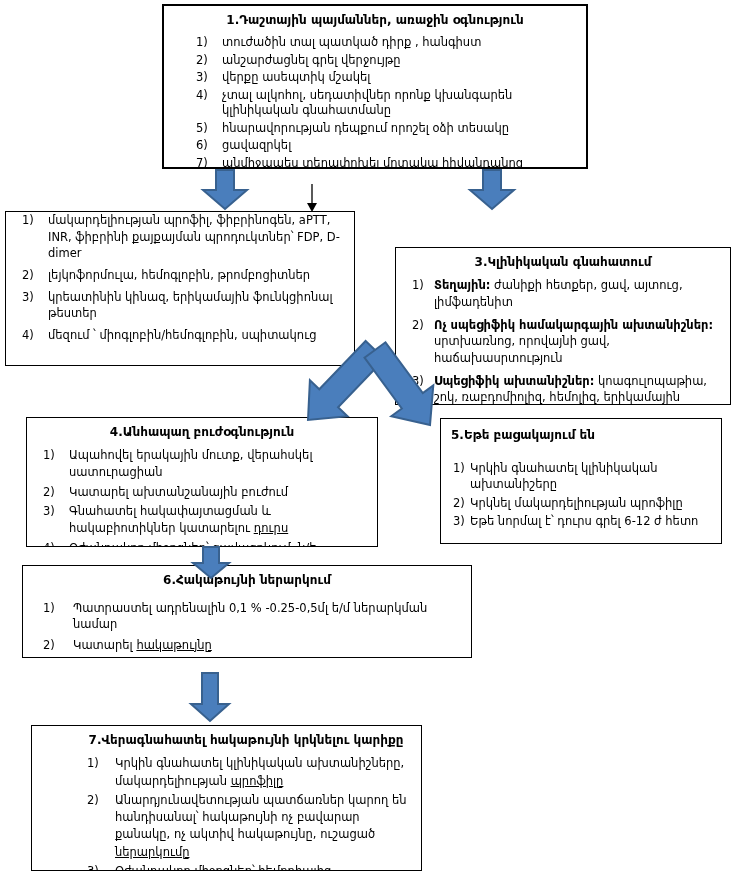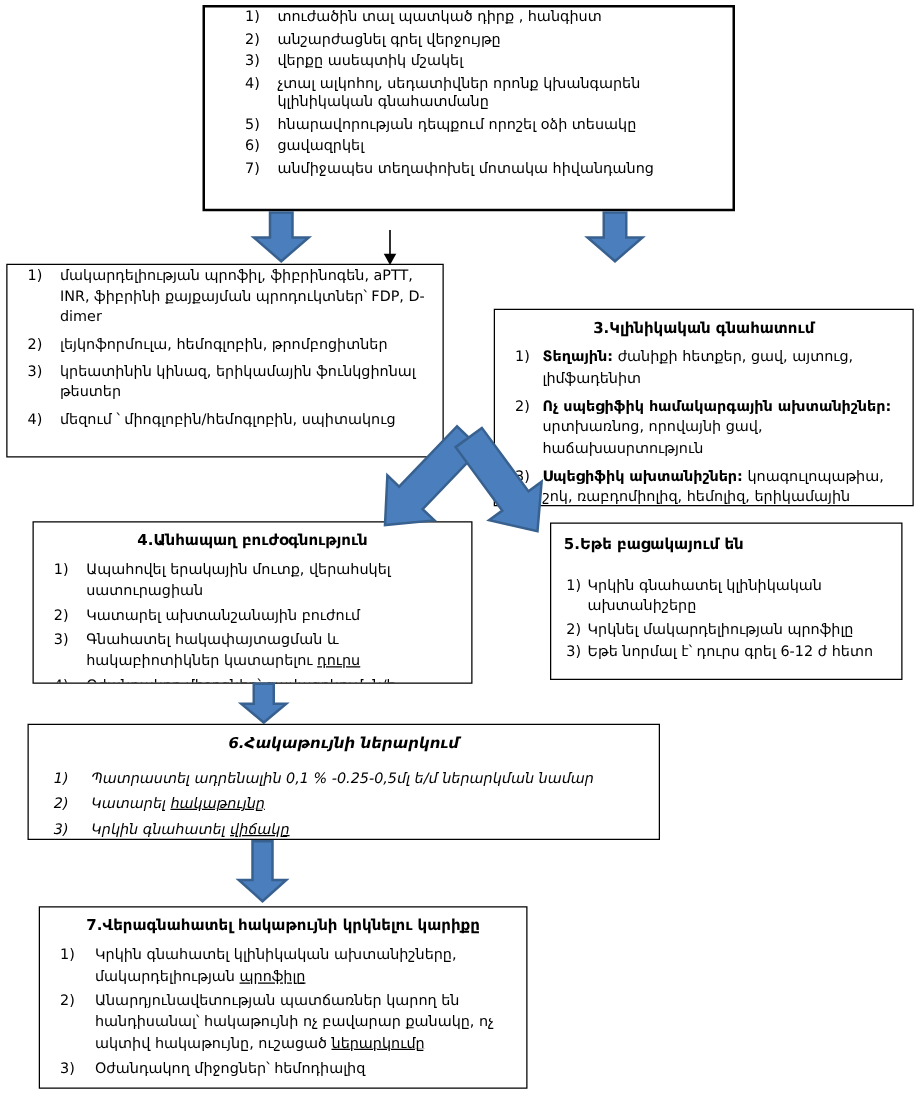--- a/index.html
+++ b/index.html
@@ -33,38 +33,39 @@
 
   #box4{left:26px;top:417px;width:352px;height:130px;}
   #box4 .item{margin-bottom:3px;}
 
   #box5{left:440px;top:418px;width:282px;height:126px;}
   #box5 .box-title{text-align:left;margin:9px 10px 18px 10px;}
   #box5 .items{padding-left:12px;}
   #box5 .num{width:17px;flex-basis:17px;}
   #box5 .item{margin-bottom:2px;line-height:1.4;}
 
-  #box6{left:22px;top:579px;width:506px;height:93px;font-style:italic;}
+  #box6{left:22px;top:565px;width:450px;height:93px;}
   #box6 .box-title{margin-bottom:13px;}
   #box6 .item{margin-bottom:4px;line-height:1.4;}
   #box6 .items{padding-left:20px;}
   #box6 .num{width:30px;flex-basis:30px;}
 
-  #box7{left:31px;top:725px;width:391px;height:146px;}
+  #box7{left:31px;top:725px;width:391px;height:146px;padding-left:39px;}
   #box7 .item{margin-bottom:2px;line-height:1.5;}
   #box7 .num{width:28px;flex-basis:28px;}
 
   #arrow-layer{position:absolute;left:0;top:0;pointer-events:none;}
 </style>
 </head>
 <body>
 
 <div class="stage">
 
   <div class="box" id="box1">
+    <div class="box-title">1.Դաշտային պայմաններ, առաջին օգնություն</div>
     <div class="items">
         <div class="item">
           <span class="num">1)</span>
           <span class="txt"><span>տուժածին տալ պատկած դիրք , հանգիստ</span></span>
         </div>
         <div class="item">
           <span class="num">2)</span>
           <span class="txt"><span>անշարժացնել  գրել վերջույթը</span></span>
         </div>
         <div class="item">

